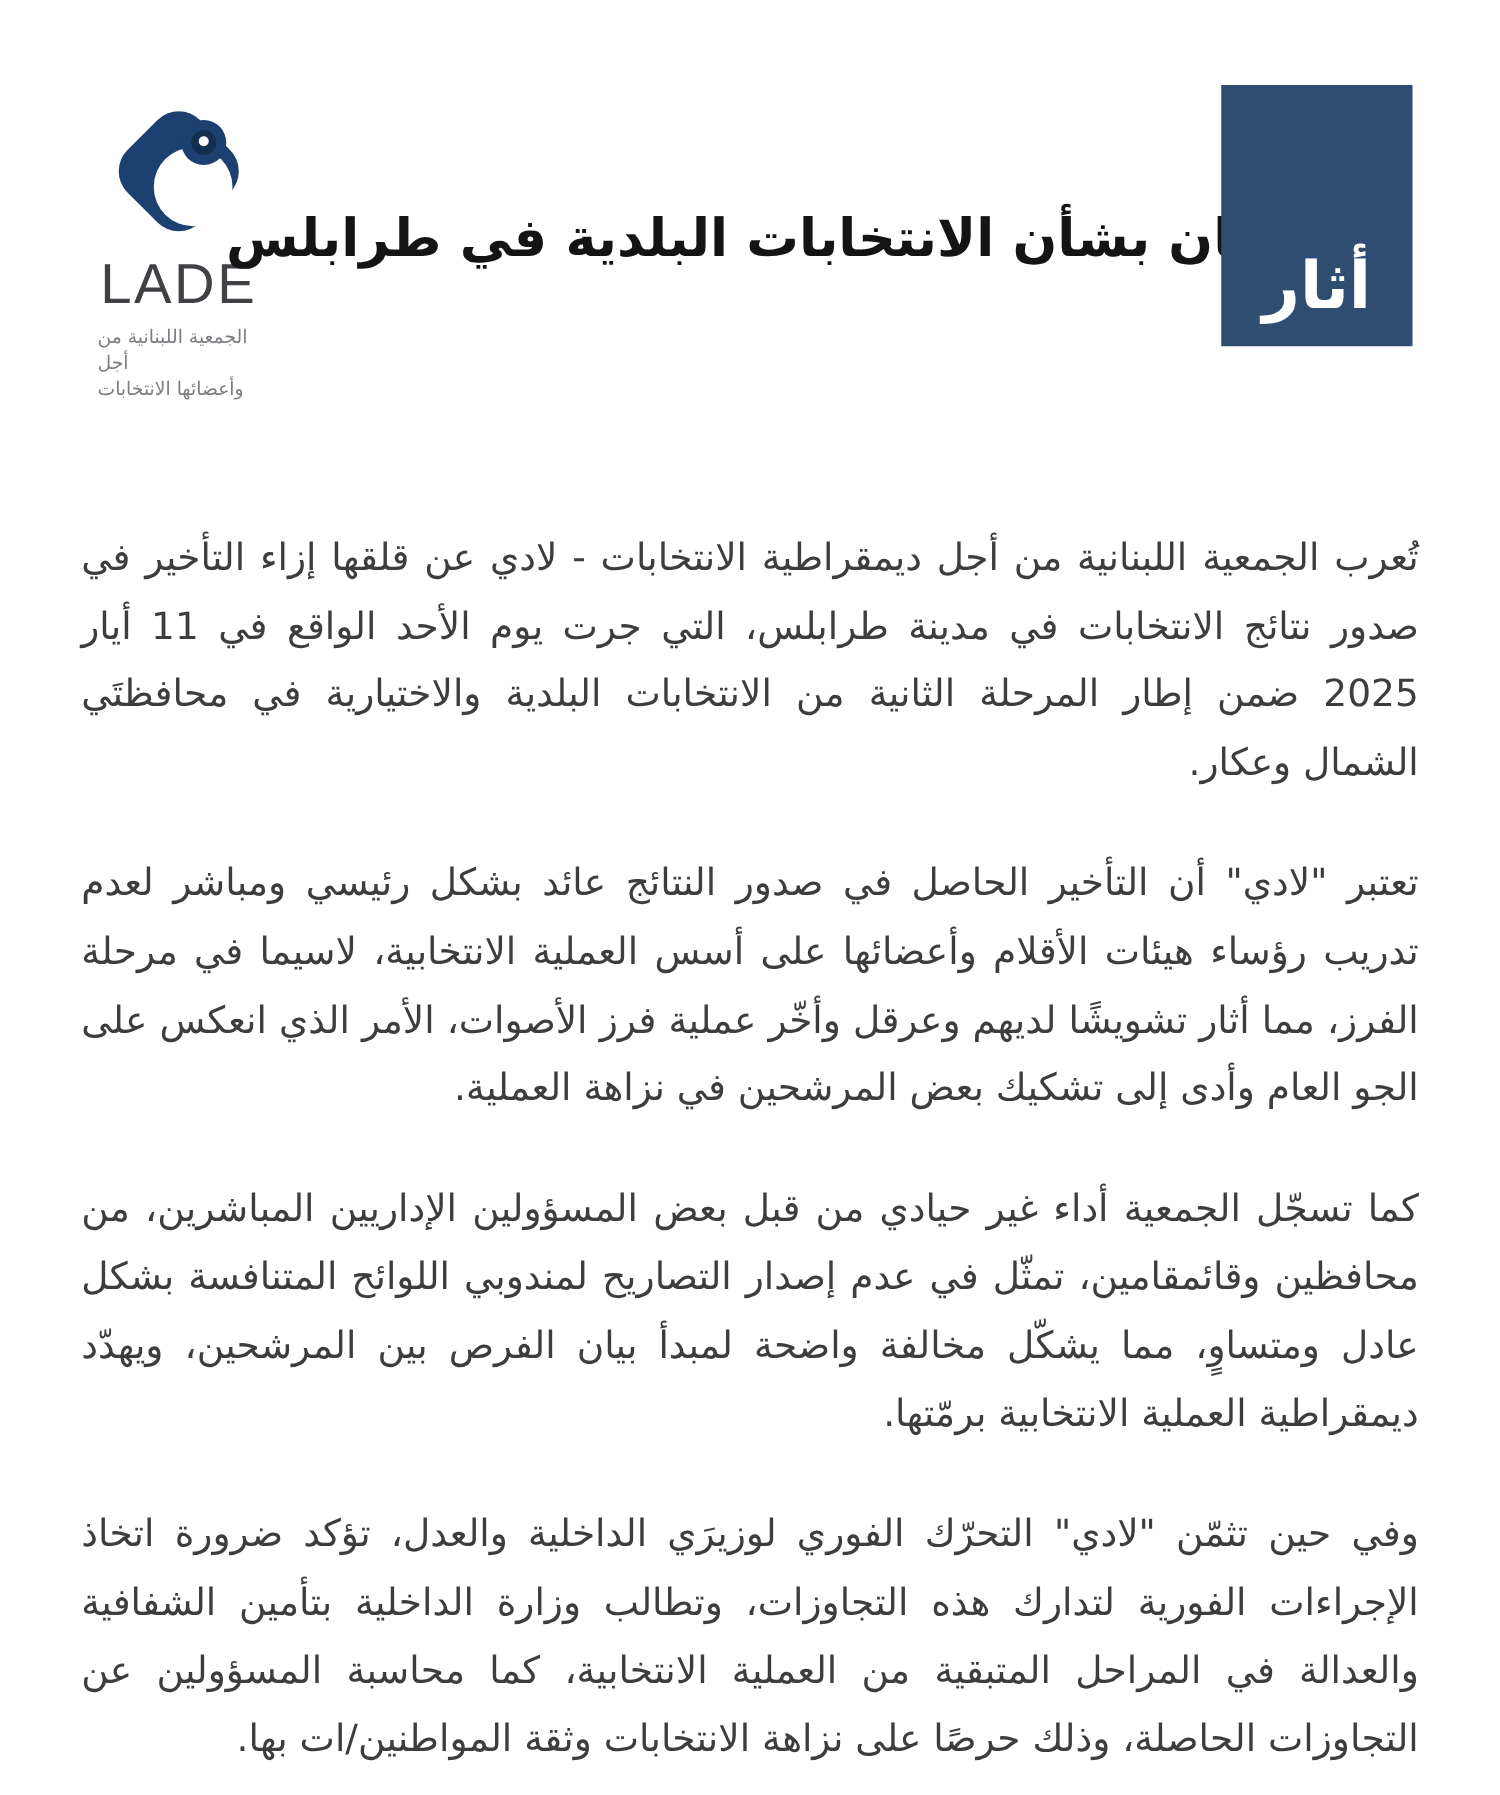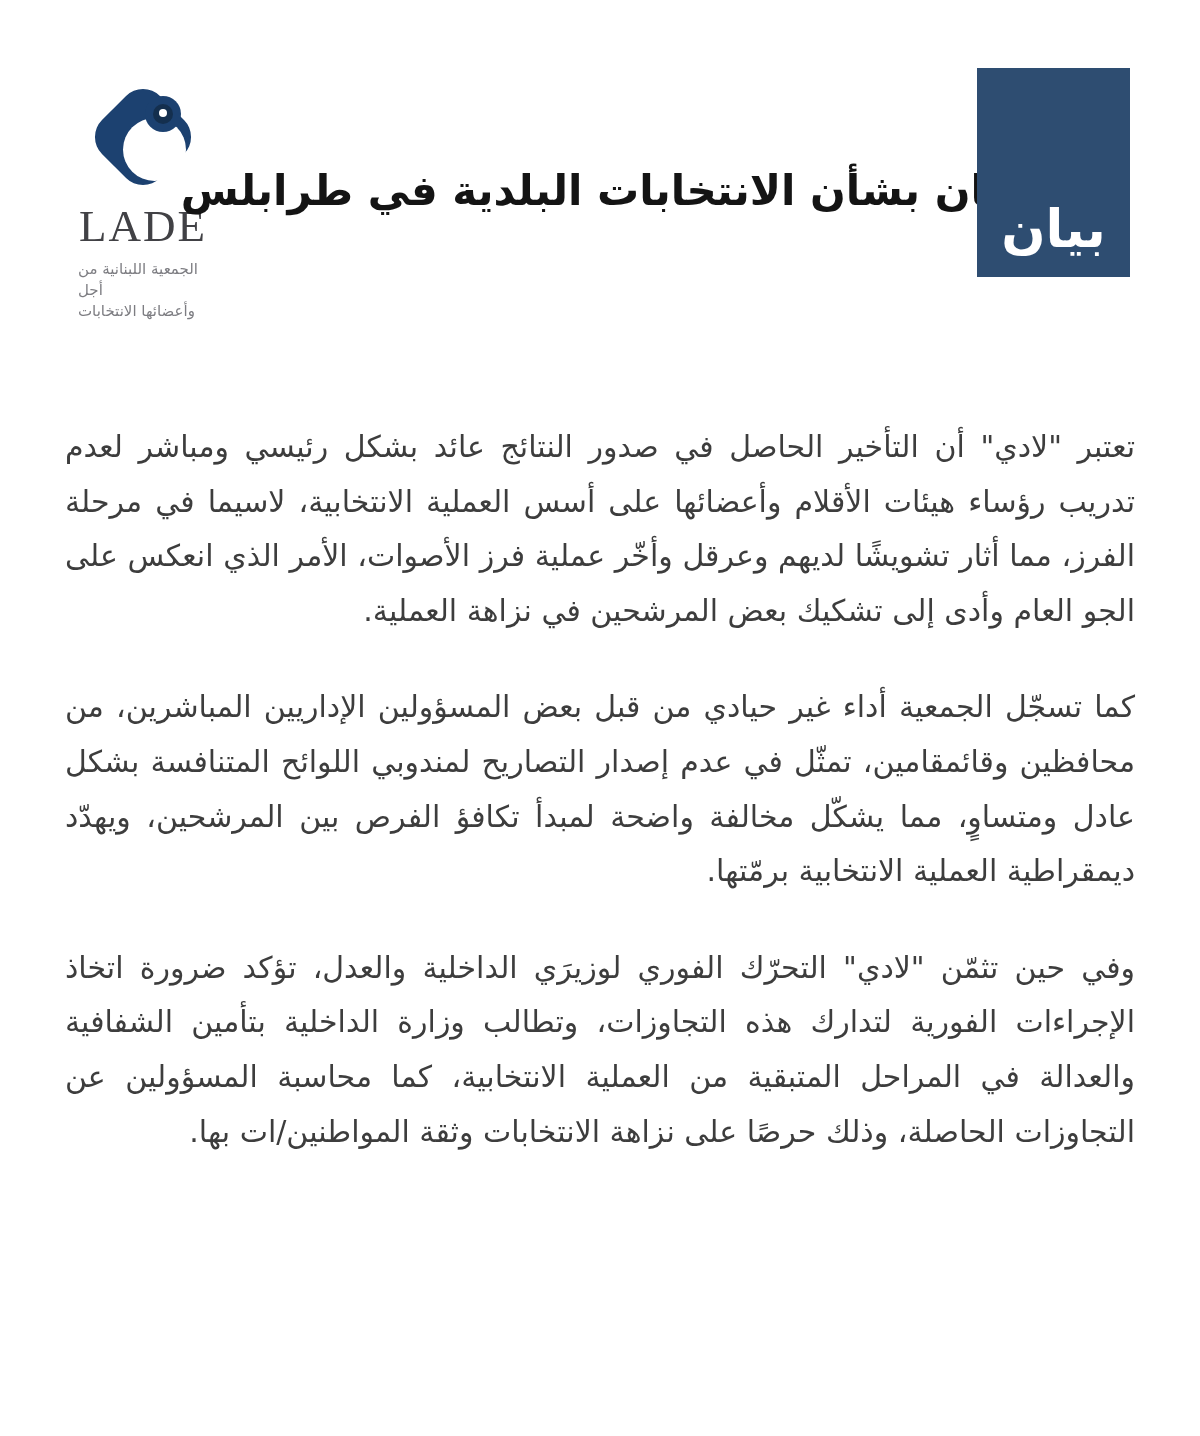--- a/index.html
+++ b/index.html
@@ -68,21 +68,21 @@
   }
   .eye-dot {
     position: absolute;
     left: 73px; top: 29px;
     width: 8px; height: 8px;
     background: #ffffff;
     border-radius: 50%;
   }
   .lade-wordmark {
     margin-top: 10px;
-    font-family: Liberation Serif, serif;
+    font-family: Liberation Sans, sans-serif;
     font-size: 45px;
     font-weight: 500;
     letter-spacing: 2px;
     color: #414145;
     line-height: 1;
   }
   .lade-tagline {
     margin-top: 10px;
     direction: rtl;
     text-align: left;
@@ -161,24 +161,25 @@
       <div class="lade-wordmark">LADE</div>
       <div class="lade-tagline">
         <div>الجمعية اللبنانية من أجل</div>
         <div>وأعضائها الانتخابات</div>
       </div>
     </div>
 
     <h1 class="title">بيان بشأن الانتخابات البلدية في طرابلس</h1>
 
     <div class="badge">
-      <span class="badge-label">بيان</span>
+      <span class="badge-label">أثار</span>
     </div>
 
   </header>
 
   <main class="content">
+    <p class="para">تُعرب الجمعية اللبنانية من أجل ديمقراطية الانتخابات - لادي عن قلقها إزاء التأخير في صدور نتائج الانتخابات في مدينة طرابلس، التي جرت يوم الأحد الواقع في 11 أيار 2025 ضمن إطار المرحلة الثانية من الانتخابات البلدية والاختيارية في محافظتَي الشمال وعكار.</p>
     <p class="para">تعتبر "لادي" أن التأخير الحاصل في صدور النتائج عائد بشكل رئيسي ومباشر لعدم تدريب رؤساء هيئات الأقلام وأعضائها على أسس العملية الانتخابية، لاسيما في مرحلة الفرز، مما أثار تشويشًا لديهم وعرقل وأخّر عملية فرز الأصوات، الأمر الذي انعكس على الجو العام وأدى إلى تشكيك بعض المرشحين في نزاهة العملية.</p>
-    <p class="para">كما تسجّل الجمعية أداء غير حيادي من قبل بعض المسؤولين الإداريين المباشرين، من محافظين وقائمقامين، تمثّل في عدم إصدار التصاريح لمندوبي اللوائح المتنافسة بشكل عادل ومتساوٍ، مما يشكّل مخالفة واضحة لمبدأ تكافؤ الفرص بين المرشحين، ويهدّد ديمقراطية العملية الانتخابية برمّتها.</p>
+    <p class="para">كما تسجّل الجمعية أداء غير حيادي من قبل بعض المسؤولين الإداريين المباشرين، من محافظين وقائمقامين، تمثّل في عدم إصدار التصاريح لمندوبي اللوائح المتنافسة بشكل عادل ومتساوٍ، مما يشكّل مخالفة واضحة لمبدأ بيان الفرص بين المرشحين، ويهدّد ديمقراطية العملية الانتخابية برمّتها.</p>
     <p class="para">وفي حين تثمّن "لادي" التحرّك الفوري لوزيرَي الداخلية والعدل، تؤكد ضرورة اتخاذ الإجراءات الفورية لتدارك هذه التجاوزات، وتطالب وزارة الداخلية بتأمين الشفافية والعدالة في المراحل المتبقية من العملية الانتخابية، كما محاسبة المسؤولين عن التجاوزات الحاصلة، وذلك حرصًا على نزاهة الانتخابات وثقة المواطنين/ات بها.</p>
   </main>
 
 </div>
 
 </body></html>

